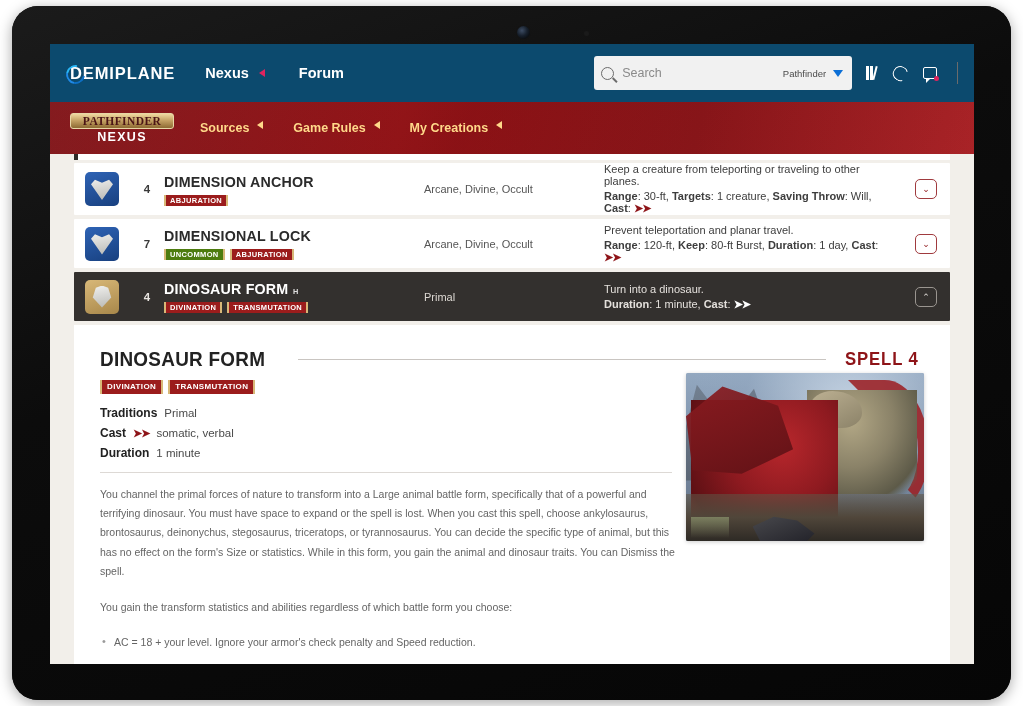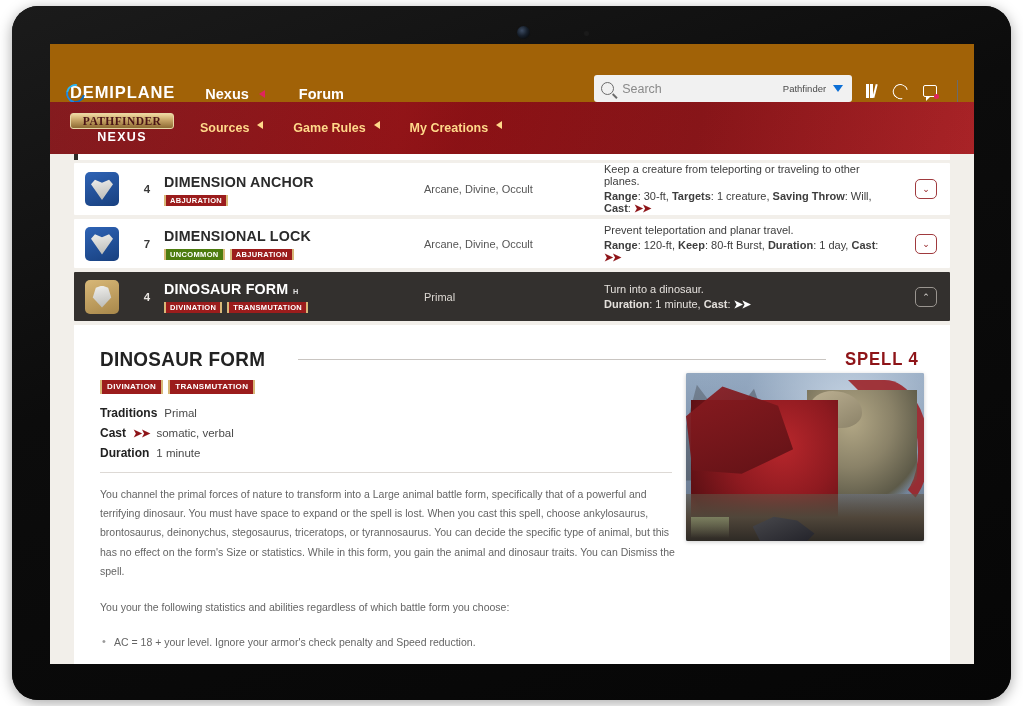--- a/index.html
+++ b/index.html
@@ -48,23 +48,23 @@
     position: absolute;
     left: 38px; top: 38px;
     width: 924px; height: 620px;
     overflow: hidden;
     background: #f2efec;
   }
 
   
   .topnav {
     height: 58px;
-    background: #a16207;
-    display: flex;
-    align-items: flex-end;
+    background: #0c4a6e;
+    display: flex;
+    align-items: center;
     padding: 0 16px 0 20px;
     position: relative;
   }
   .logo {
     display: flex;
     align-items: center;
     position: relative;
     margin-right: 30px;
   }
   .logo-arc {
@@ -96,21 +96,21 @@
   .tri-red {
     width: 0; height: 0;
     border-top: 4.5px solid transparent;
     border-bottom: 4.5px solid transparent;
     border-right: 6px solid #e0245e;
   }
 
   .nav-spacer { flex: 1; }
 
   .searchbox {
-    width: 258px; height: 27px;
+    width: 258px; height: 34px;
     background: #f1f1f1;
     border-radius: 3px;
     display: flex;
     align-items: center;
     padding: 0 7px;
     margin-right: 14px;
   }
   .search-icon-c {
     width: 13px; height: 13px;
     border: 1.7px solid #6b6b6b;
@@ -768,21 +768,21 @@
             <div class="stat-row">
               <span class="stat-key">Duration</span>
               <span>1 minute</span>
             </div>
           </div>
 
         <div class="detail-divider"></div>
 
         <div class="detail-body">
           <p class="detail-p">You channel the primal forces of nature to transform into a Large animal battle form, specifically that of a powerful and terrifying dinosaur. You must have space to expand or the spell is lost. When you cast this spell, choose ankylosaurus, brontosaurus, deinonychus, stegosaurus, triceratops, or tyrannosaurus. You can decide the specific type of animal, but this has no effect on the form's Size or statistics. While in this form, you gain the animal and dinosaur traits. You can Dismiss the spell.</p>
-          <p class="detail-p">You your the following statistics and abilities regardless of which battle form you choose:</p>
+          <p class="detail-p">You gain the transform statistics and abilities regardless of which battle form you choose:</p>
         </div>
 
         <ul class="detail-ul wide-list" id="detail-bullets">
             <li class="detail-li">AC = 18 + your level. Ignore your armor's check penalty and Speed reduction.</li>
             <li class="detail-li">15 temporary Hit Points.</li>
           </ul>
 
         <div class="artwork">
           <div class="art-sky"></div>
           <div class="art-mtn-l"></div>

